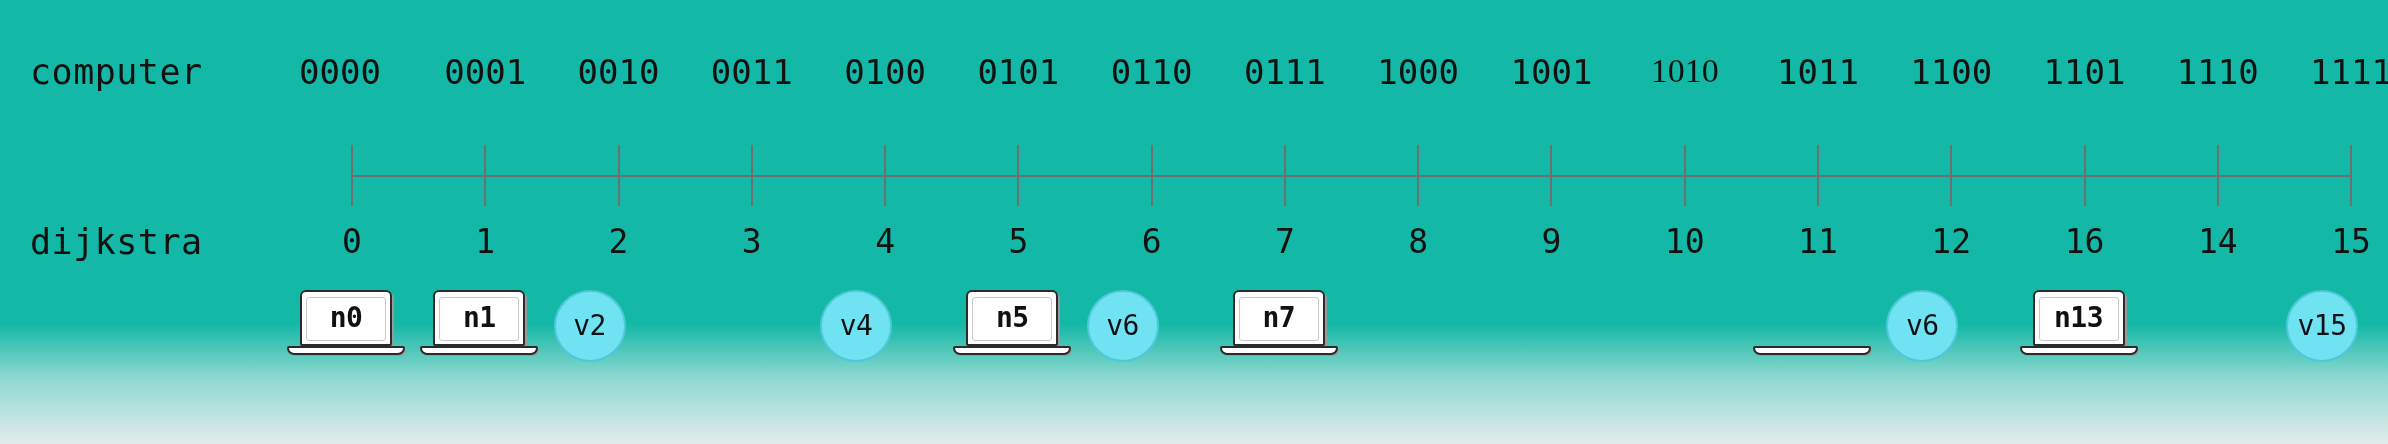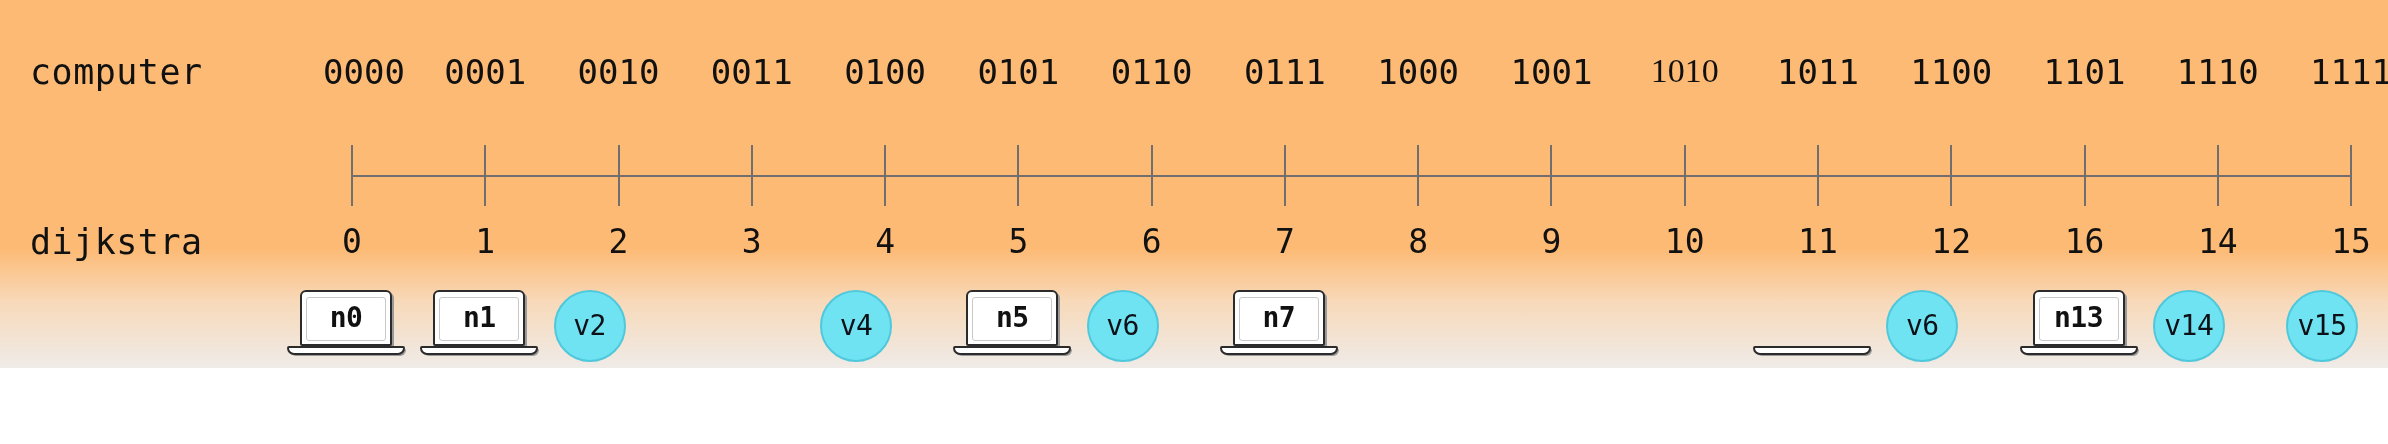--- a/index.html
+++ b/index.html
@@ -4,23 +4,23 @@
 <title>computer / dijkstra number line</title>
 <style>
   html, body {
     margin: 0;
     padding: 0;
     background: #ffffff;
   }
   #stage {
     position: relative;
     width: 2388px;
-    height: 368px;
+    height: 444px;
     overflow: hidden;
-    background: #fdba74;
+    background: #14b8a6;
     font-family: "DejaVu Sans Mono", "Liberation Mono", monospace;
   }
   
   #bottom-fade {
     position: absolute;
     left: 0;
     bottom: 0;
     width: 2388px;
     height: 120px;
     background: linear-gradient(to bottom,
@@ -185,21 +185,21 @@
       <div class="axis-tick" style="left: 1551.43px; top: 145px; height: 61px; background: rgb(111, 111, 111);"></div>
       <div class="axis-tick" style="left: 1684.7px; top: 145px; height: 61px; background: rgb(111, 111, 111);"></div>
       <div class="axis-tick" style="left: 1817.97px; top: 145px; height: 61px; background: rgb(111, 111, 111);"></div>
       <div class="axis-tick" style="left: 1951.24px; top: 145px; height: 61px; background: rgb(111, 111, 111);"></div>
       <div class="axis-tick" style="left: 2084.51px; top: 145px; height: 61px; background: rgb(111, 111, 111);"></div>
       <div class="axis-tick" style="left: 2217.78px; top: 145px; height: 61px; background: rgb(111, 111, 111);"></div>
       <div class="axis-tick" style="left: 2351.05px; top: 145px; height: 61px; background: rgb(111, 111, 111);"></div>
     </div>
 
   <div class="layer" id="binary-layer">
-      <div class="tick-text binary-text" style="left: 364px;">0000</div>
+      <div class="tick-text binary-text" style="left: 340px;">0000</div>
       <div class="tick-text binary-text" style="left: 485.27px;">0001</div>
       <div class="tick-text binary-text" style="left: 618.54px;">0010</div>
       <div class="tick-text binary-text" style="left: 751.81px;">0011</div>
       <div class="tick-text binary-text" style="left: 885.08px;">0100</div>
       <div class="tick-text binary-text" style="left: 1018.35px;">0101</div>
       <div class="tick-text binary-text" style="left: 1151.62px;">0110</div>
       <div class="tick-text binary-text" style="left: 1284.89px;">0111</div>
       <div class="tick-text binary-text" style="left: 1418.16px; text-align: center;">1000</div>
       <div class="tick-text binary-text" style="left: 1551.43px;">1001</div>
       <div class="tick-text binary-text" style="left: 1684.7px; font-family: Liberation Serif, serif;">1010</div>
@@ -288,25 +288,20 @@
         </div>
       </div>
       <div class="node-slot" style="left: 2084.51px;">
         <div class="laptop">
           <div class="laptop-screen">
             <span class="laptop-label">n13</span>
           </div>
           <div class="laptop-base"></div>
         </div>
       </div>
-      <div class="node-slot" style="left: 2217.78px;">
-        <div class="vnode" style="background: rgb(111, 227, 242); border-color: rgb(79, 200, 220);">
-          <span class="vnode-label">v14</span>
-        </div>
-      </div>
       <div class="node-slot" style="left: 2351.05px;">
         <div class="vnode" style="background: rgb(111, 227, 242); border-color: rgb(79, 200, 220);">
           <span class="vnode-label">v15</span>
         </div>
       </div>
     </div>
 
 </div>
 
 </body></html>

